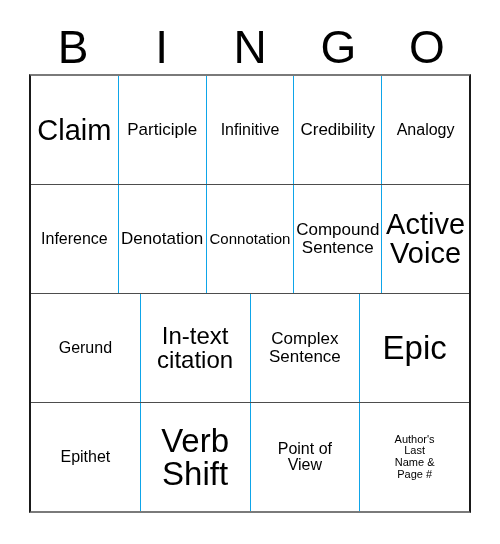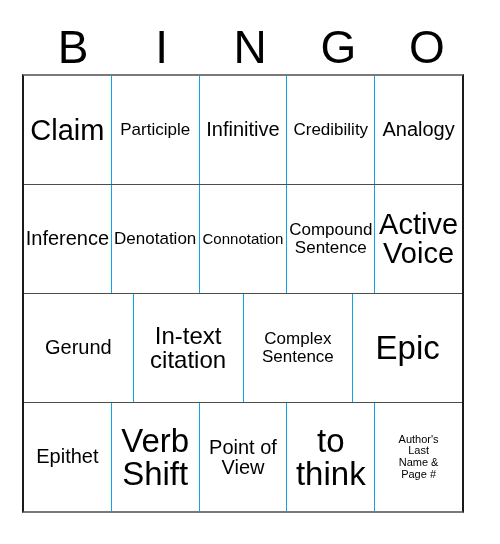--- a/index.html
+++ b/index.html
@@ -39,21 +39,21 @@
     font-size: 46px;
     line-height: 1;
     font-weight: 400;
     color: #000000;
     letter-spacing: 0;
   }
 
   
   #bingo-grid {
     position: absolute;
-    left: 22px;
+    left: 29px;
     top: 74px;
     width: 442px;
     height: 439px;
     box-sizing: border-box;
     border-top: 2px solid #7a7a7a;
     border-left: 2px solid #1a1a1a;
     border-right: 2px solid #1a1a1a;
     border-bottom: 2px solid #7a7a7a;
     background: #ffffff;
     display: flex;
@@ -89,21 +89,21 @@
     width: 100%;
     line-height: 1.06;
     white-space: pre-line;
     font-weight: 400;
   }
 
   
   .fs-xxl .cell-text { font-size: 33px; }
   .fs-xl  .cell-text { font-size: 29px; }
   .fs-lg  .cell-text { font-size: 24px; }
-  .fs-md  .cell-text { font-size: 20px; }
+  .fs-md  .cell-text { font-size: 16px; }
   .fs-sm  .cell-text { font-size: 17px; }
   .fs-xs  .cell-text { font-size: 15px; }
   .fs-xxs .cell-text { font-size: 11px; }
 
   .tight .cell-text { line-height: 1.0; }
 </style>
 </head>
 <body>
 
 <div id="card-root">
@@ -179,24 +179,20 @@
         <span class="cell-text">Epithet</span>
       </div>
       <div class="grid-cell fs-xxl tight">
         <span class="cell-text">Verb
 Shift</span>
       </div>
       <div class="grid-cell fs-md tight">
         <span class="cell-text">Point of
 View</span>
       </div>
-      <div class="grid-cell fs-xxl tight">
-        <span class="cell-text">to
-think</span>
-      </div>
       <div class="grid-cell fs-xxs">
         <span class="cell-text">Author's
 Last
 Name &amp;
 Page #</span>
       </div>
     </div>
 
   </div>
 </div>

